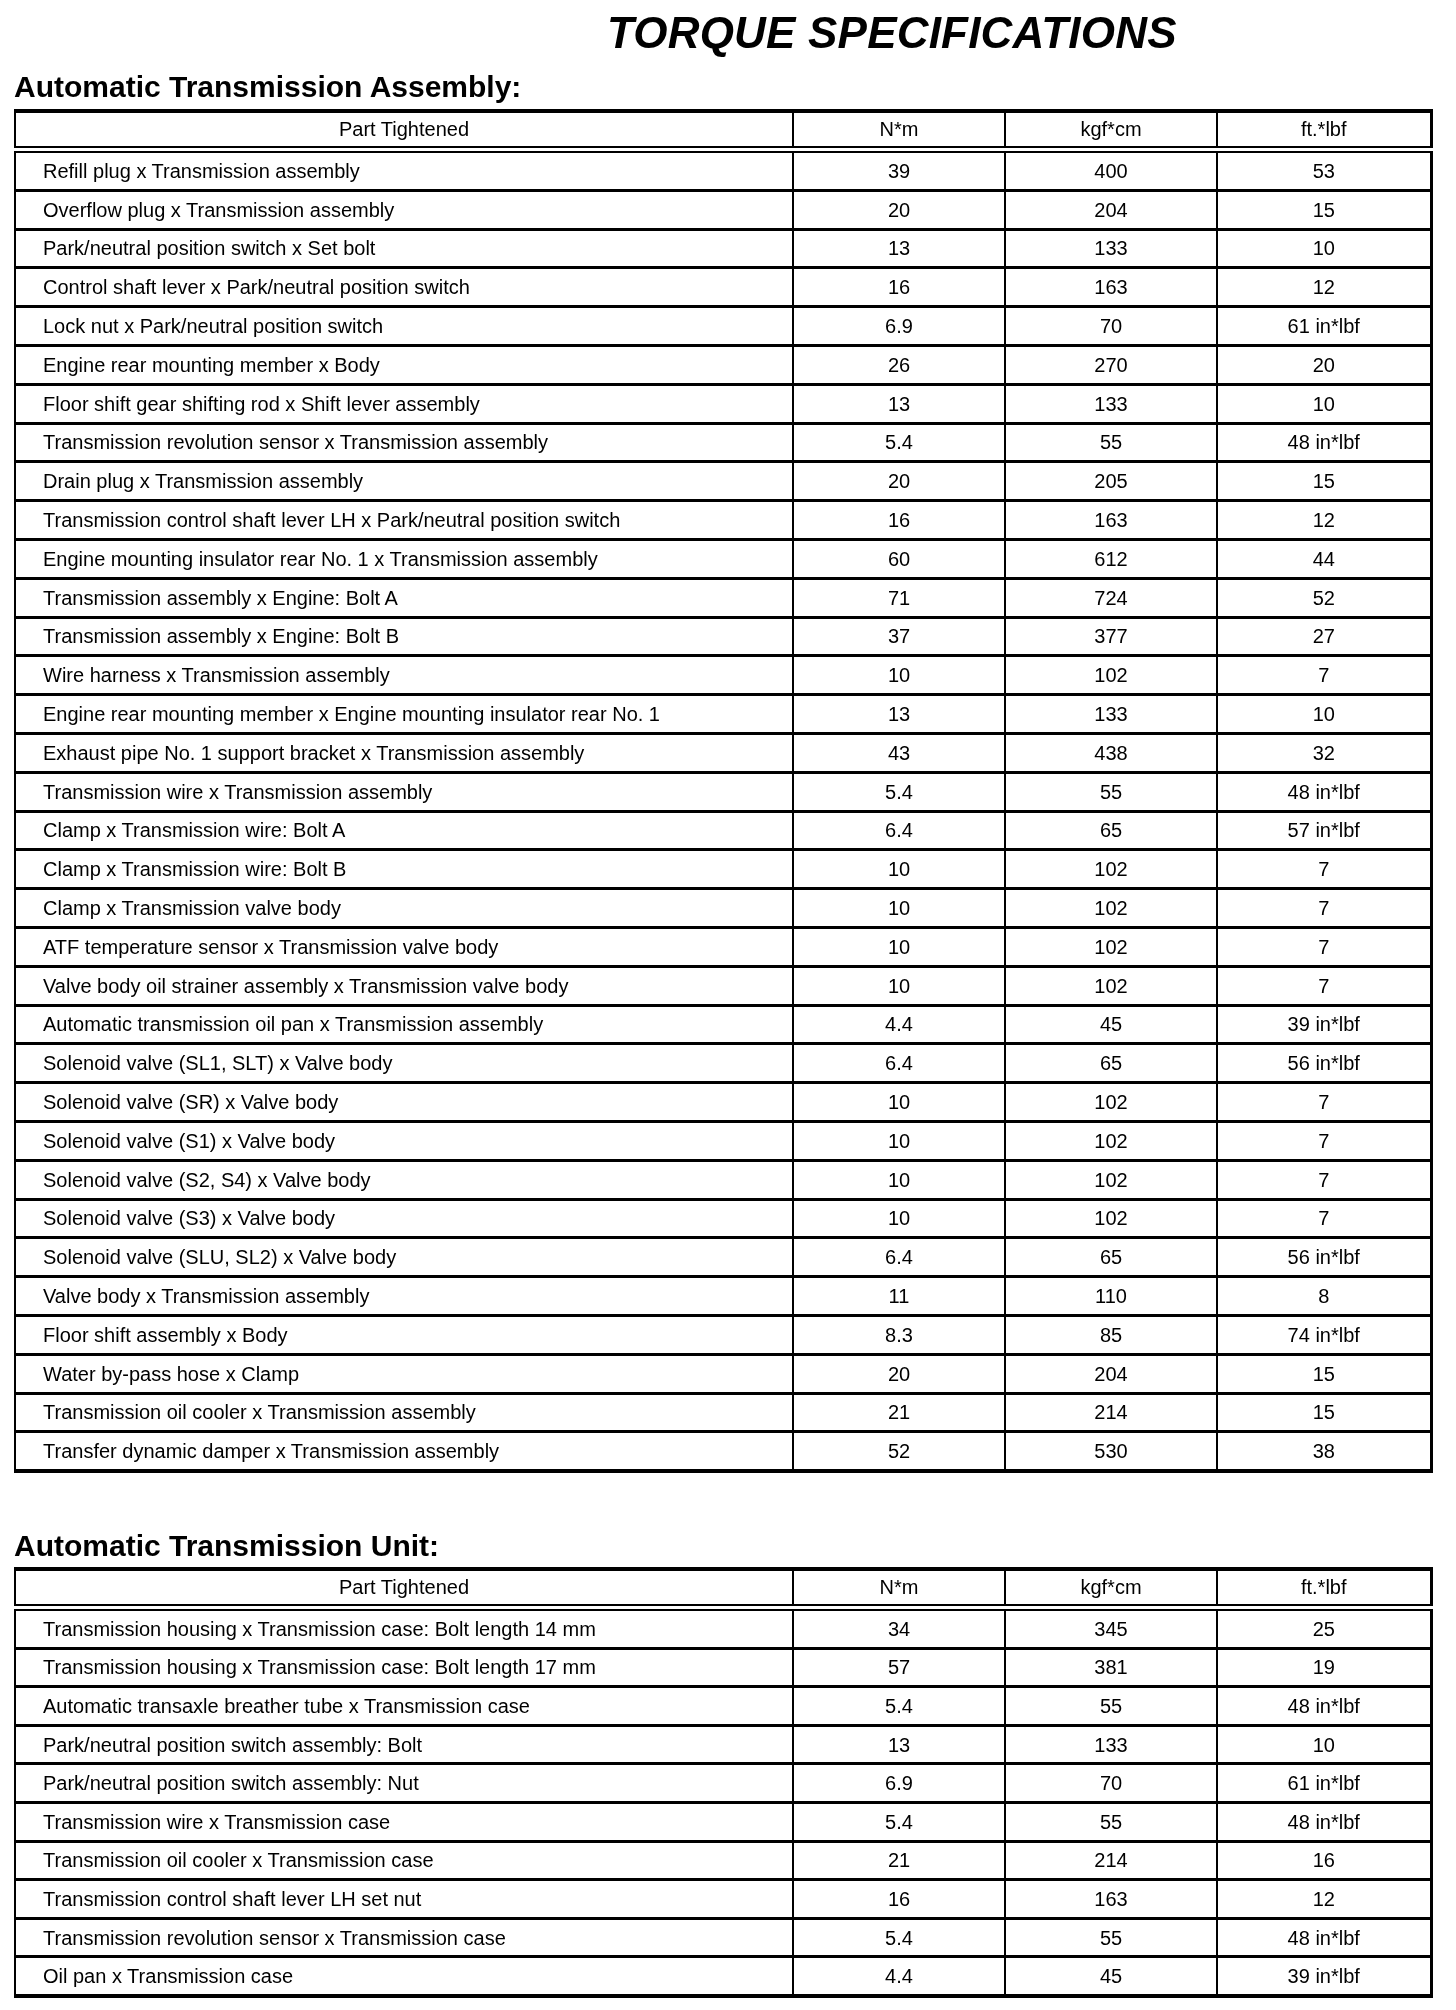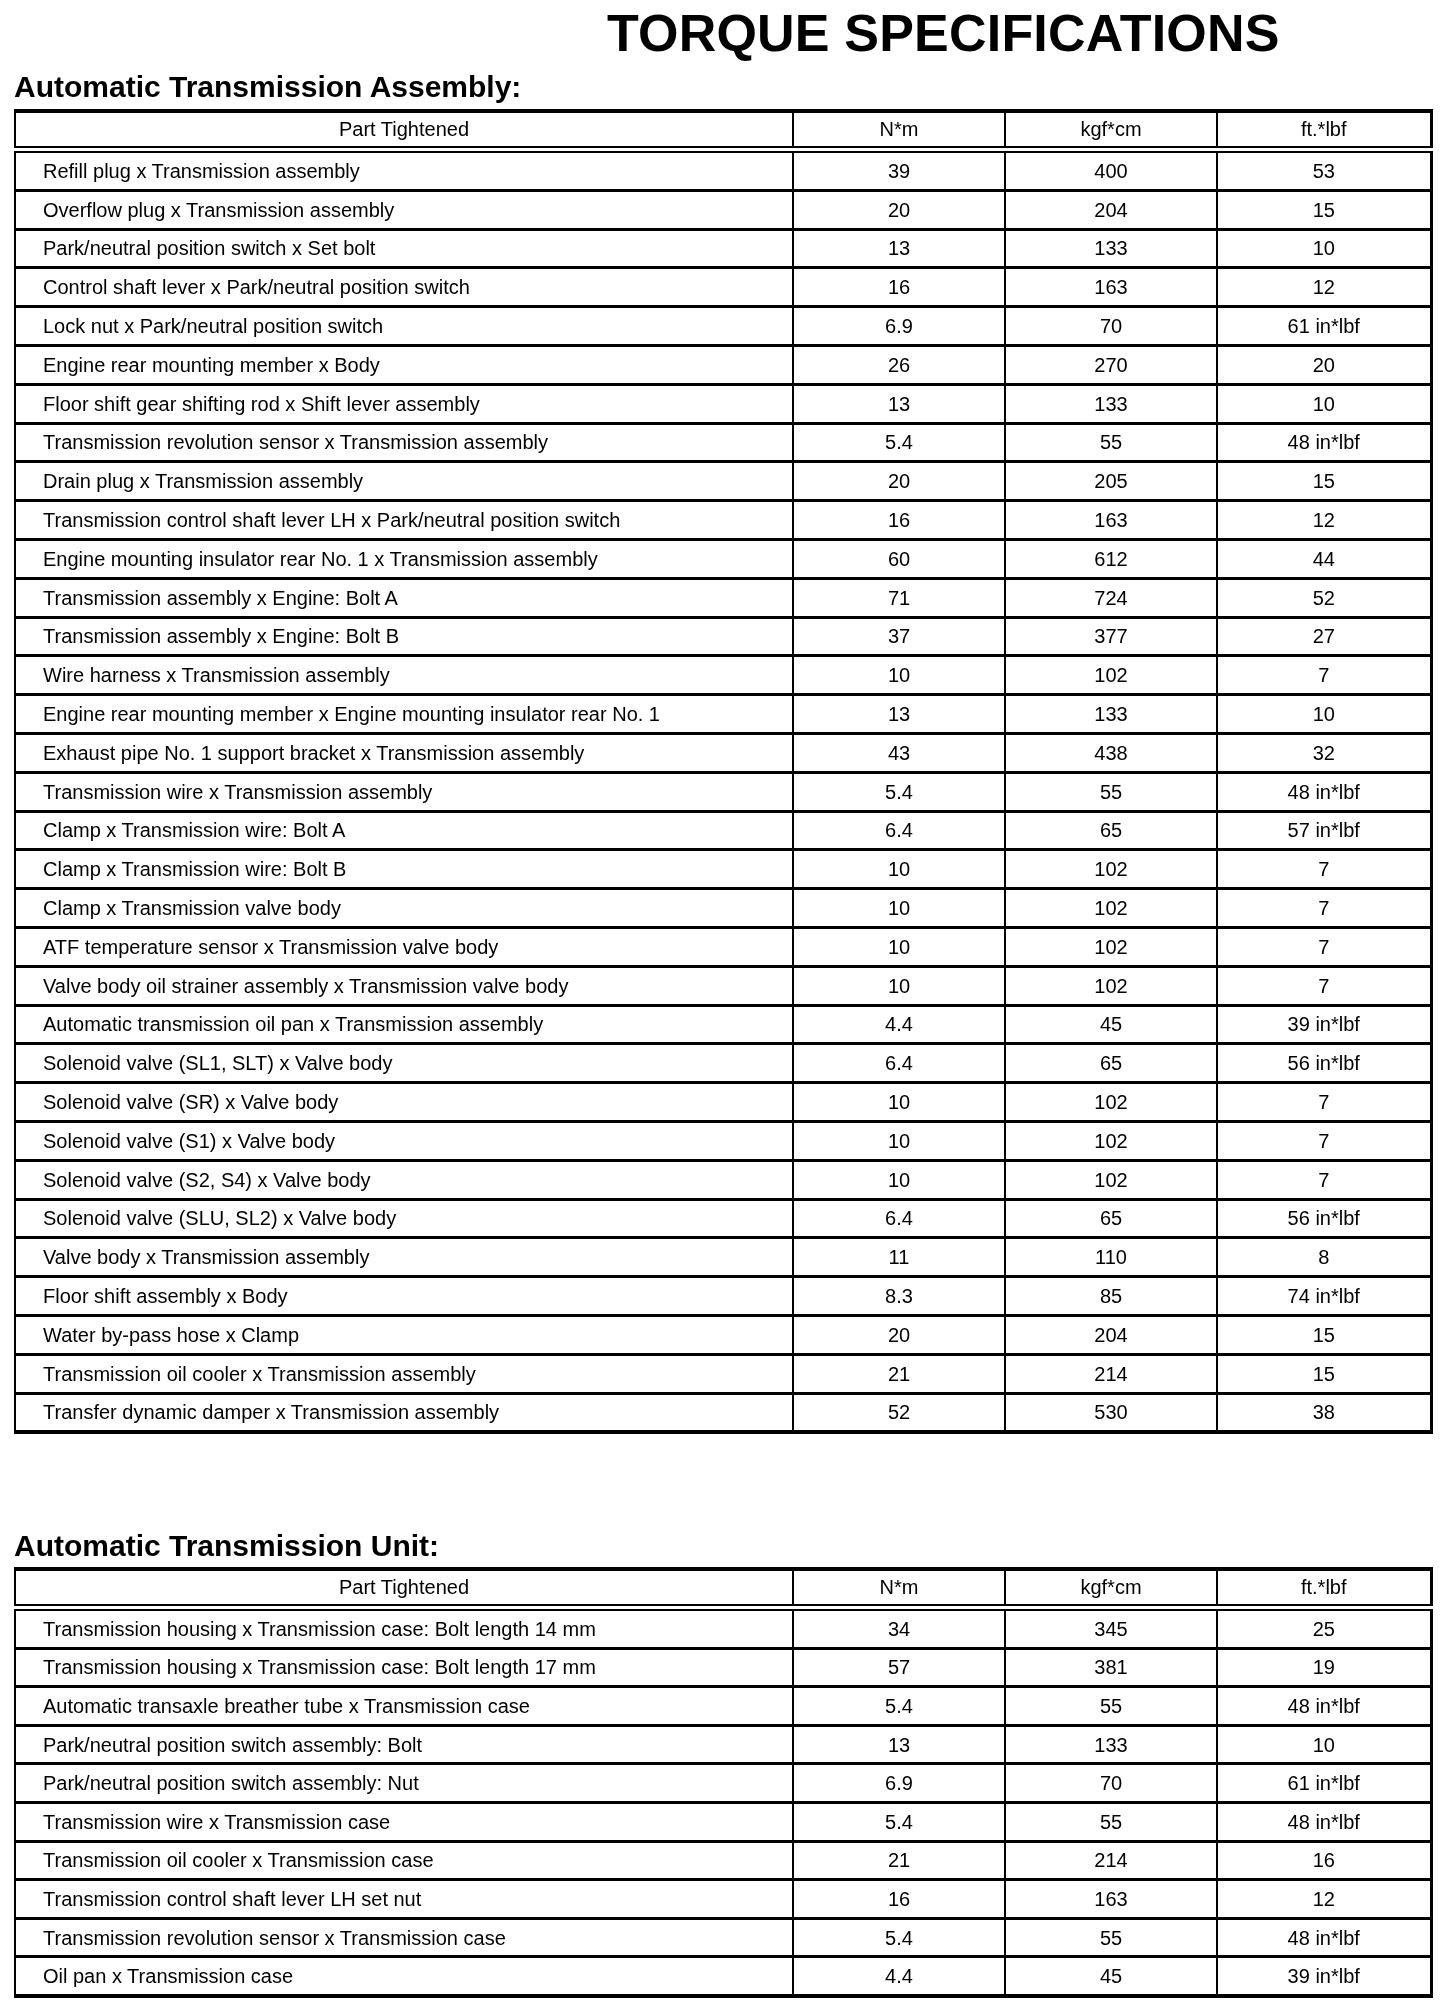--- a/index.html
+++ b/index.html
@@ -2,22 +2,23 @@
 <html><head>
 <meta charset="utf-8">
 <style>
   html, body { margin: 0; padding: 0; background: #ffffff; }
   body {
     width: 1456px; height: 2010px; position: relative; overflow: hidden;
     font-family: "Liberation Sans", "DejaVu Sans", sans-serif; color: #000000;
   }
   .title {
     position: absolute; left: 607px; top: 9px;
-    font-size: 52px; font-weight: bold; letter-spacing: 0.2px; white-space: nowrap;
+    font-size: 44px; font-weight: bold; letter-spacing: 0.2px; white-space: nowrap;
     line-height: 48px;
+    font-style: italic;
   }
   .section-heading {
     position: absolute; left: 14px;
     font-size: 30px; font-weight: bold; white-space: nowrap; line-height: 36px;
   }
   .spec-table {
     position: absolute; left: 14px; width: 1416px;
     border-collapse: collapse; table-layout: fixed;
     border-top: 4px solid #000; border-bottom: 4px solid #000;
     border-left: 2px solid #000; border-right: 3px solid #000;
@@ -223,20 +224,26 @@
         <td class="num">102</td>
         <td class="num">7</td>
       </tr>
       <tr>
         <td class="part">Solenoid valve (S2, S4) x Valve body</td>
         <td class="num">10</td>
         <td class="num">102</td>
         <td class="num">7</td>
       </tr>
       <tr>
+        <td class="part">Solenoid valve (S3) x Valve body</td>
+        <td class="num">10</td>
+        <td class="num">102</td>
+        <td class="num">7</td>
+      </tr>
+      <tr>
         <td class="part">Solenoid valve (SLU, SL2) x Valve body</td>
         <td class="num">6.4</td>
         <td class="num">65</td>
         <td class="num">56 in*lbf</td>
       </tr>
       <tr>
         <td class="part">Valve body x Transmission assembly</td>
         <td class="num">11</td>
         <td class="num">110</td>
         <td class="num">8</td>

